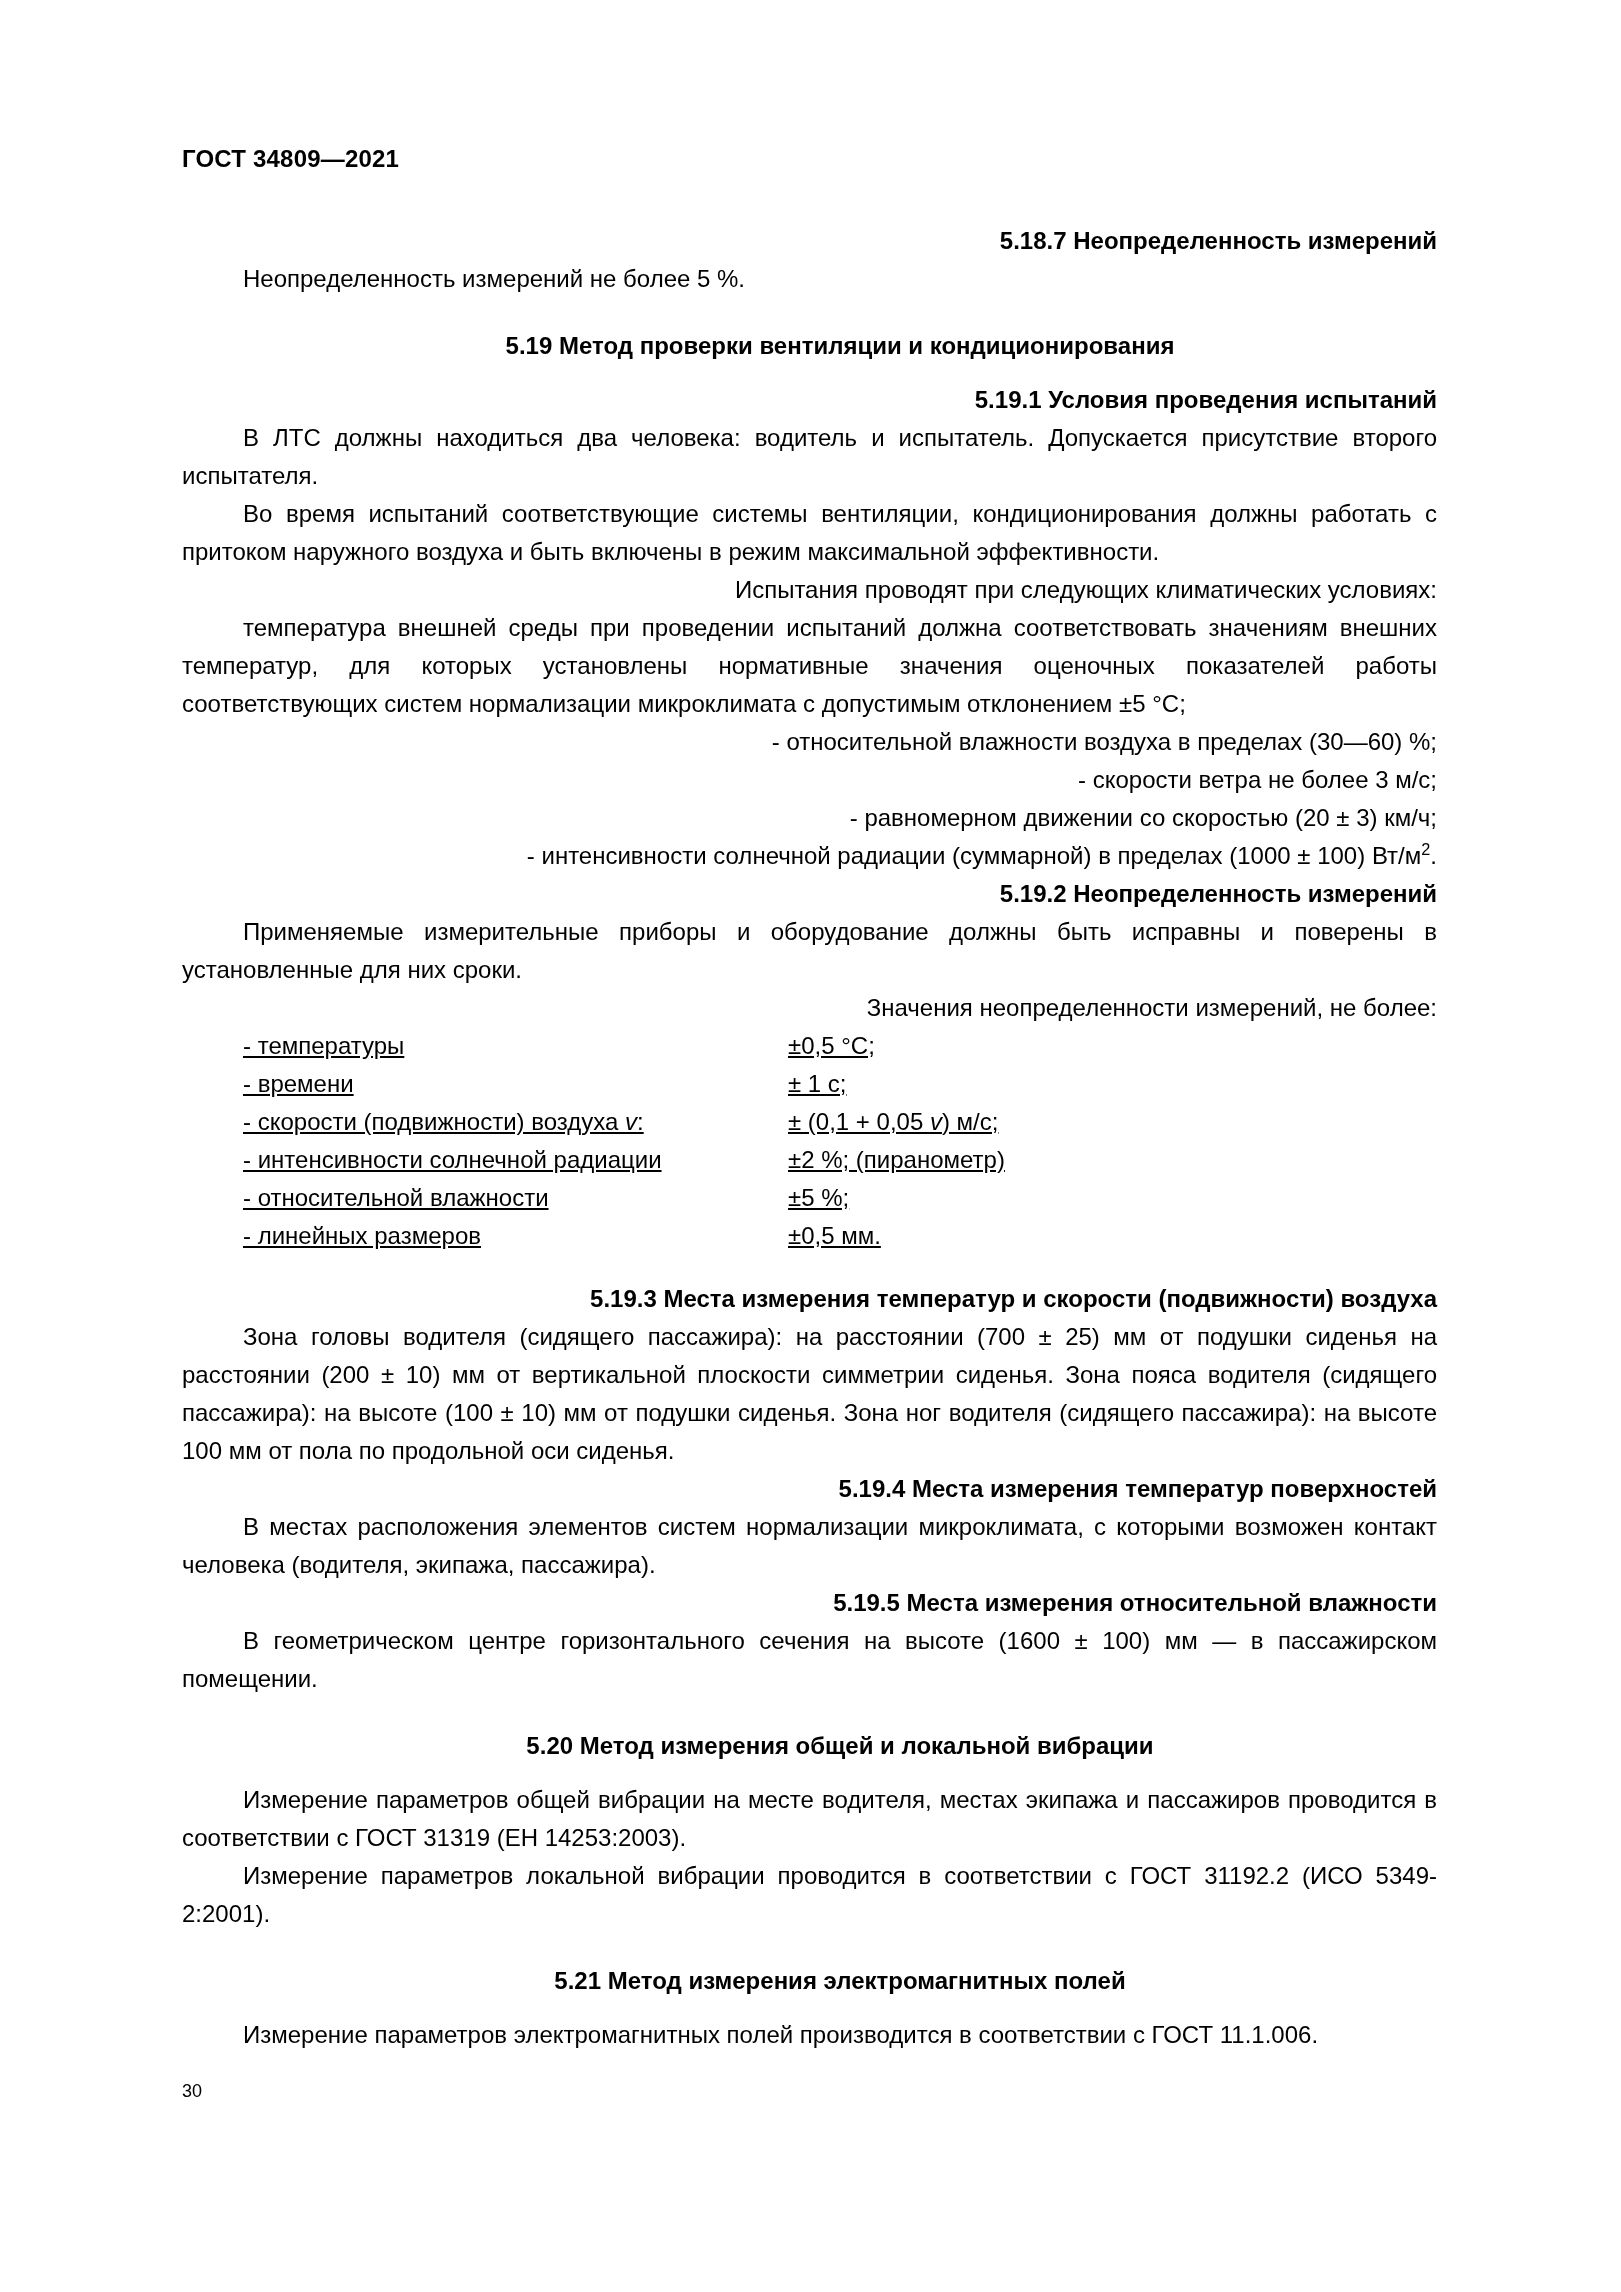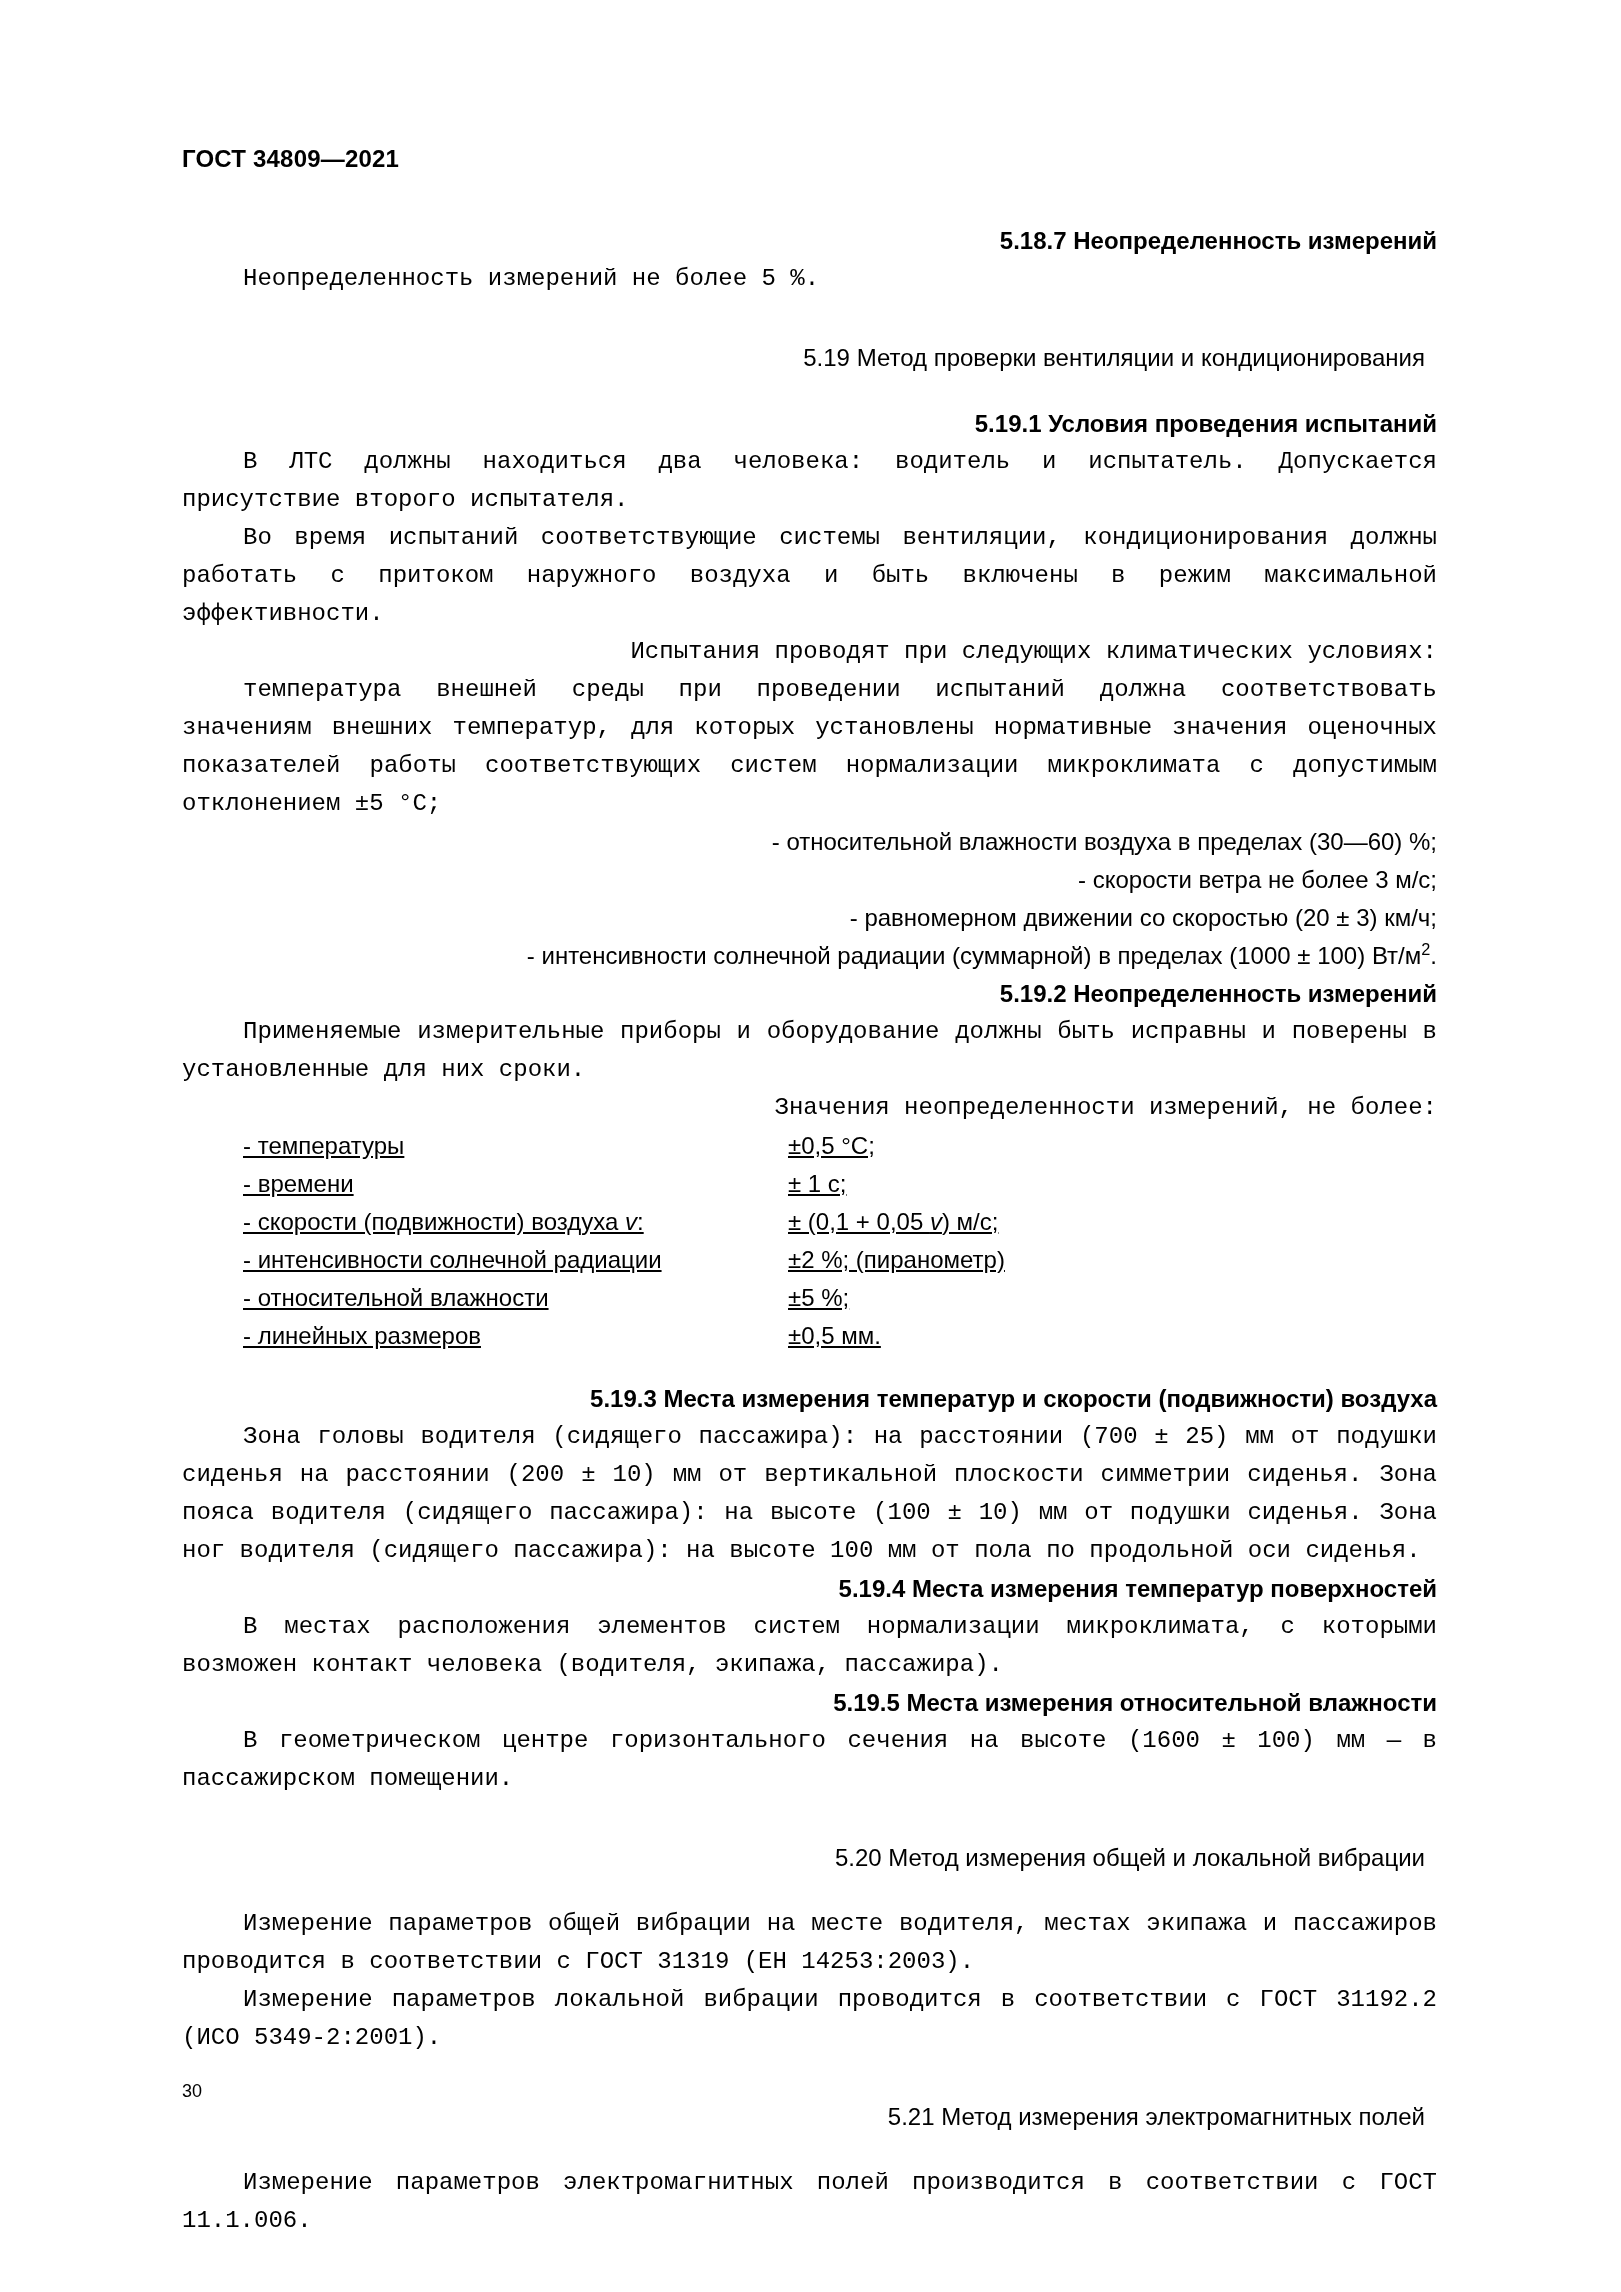--- a/index.html
+++ b/index.html
@@ -46,35 +46,34 @@
     text-align: right;
   }
   .h-sub.spaced-top {
     margin-top: 25.5px;
   }
   .para {
     margin: 0;
     text-indent: 61px;
     text-align: justify;
     text-justify: inter-word;
-    font-family: Liberation Mono, monospace;
   }
   .para.nojust {
     text-align: right;
   }
   .dash {
     margin: 0;
     text-indent: 61px;
     text-align: right;
   }
   .big-head {
-    font-weight: normal;
-    margin: 12px;
-    text-indent: 61px;
-    text-align: right;
+    font-weight: bold;
+    margin: 0;
+    text-indent: 61px;
+    text-align: center;
   }
   .gap-lg {
     height: 29px;
   }
   .gap-md {
     height: 15.7px;
   }
   .unc-table {
     width: 100%;
     border-collapse: collapse;

